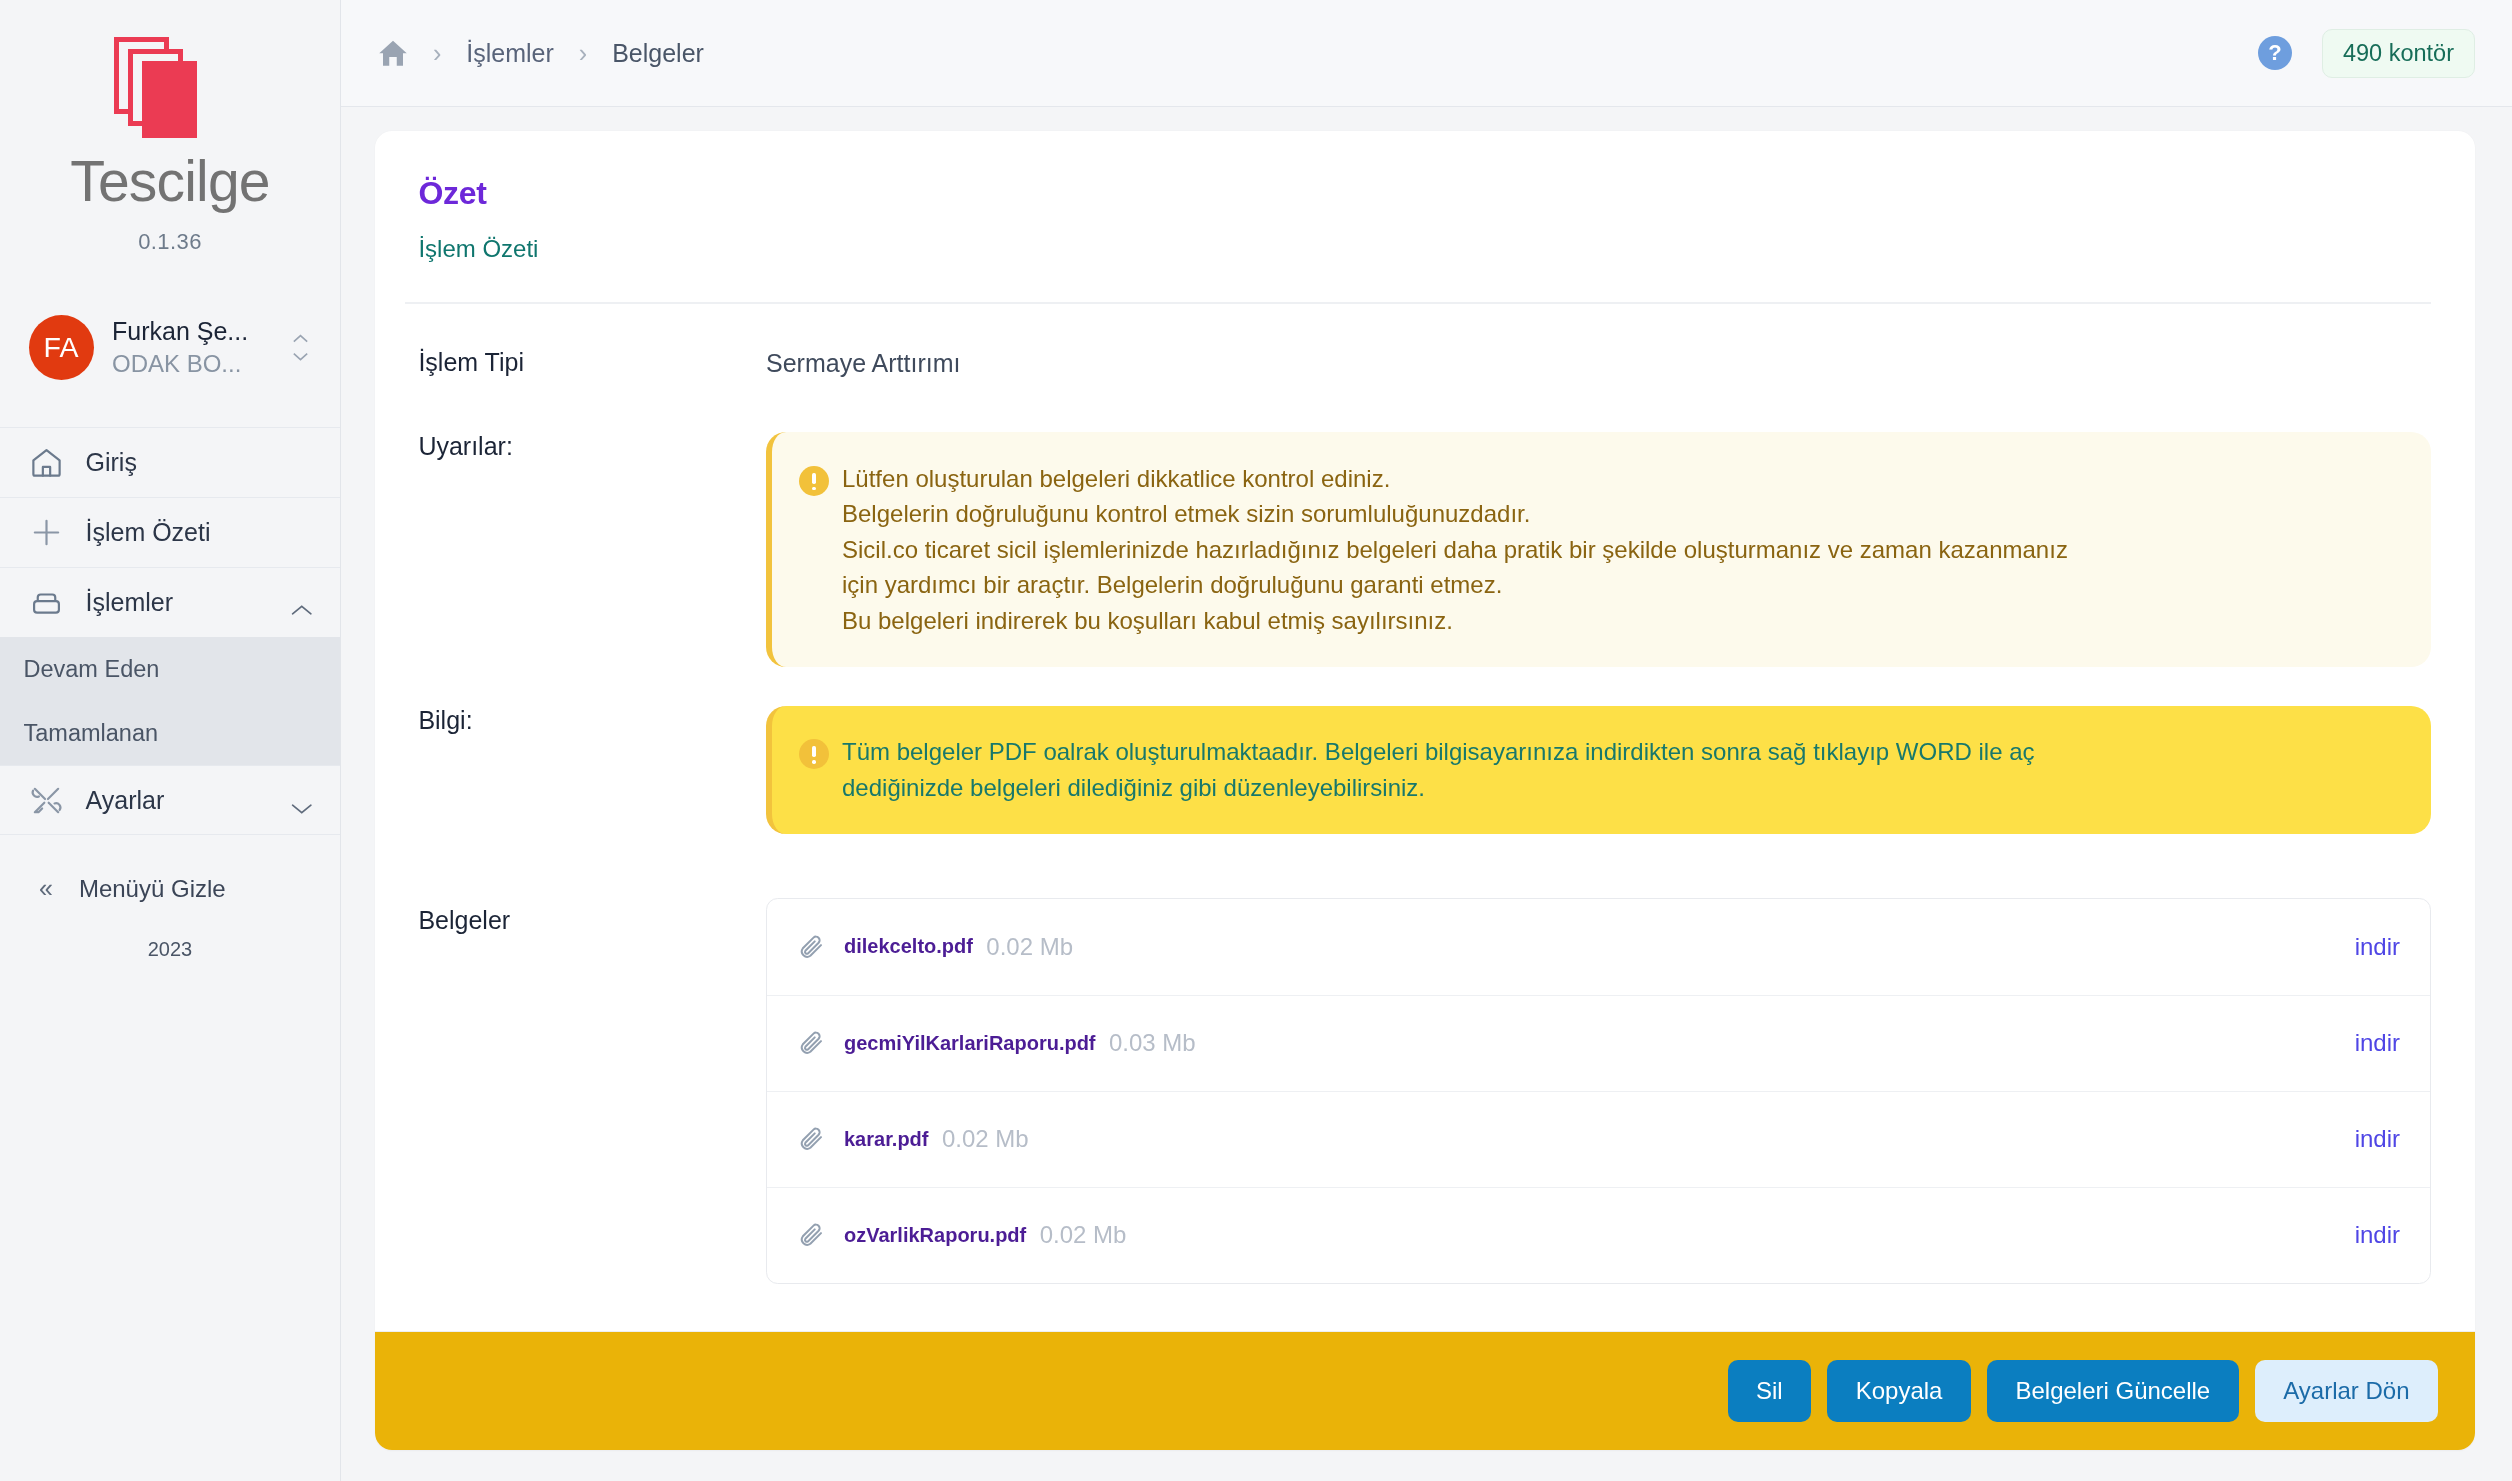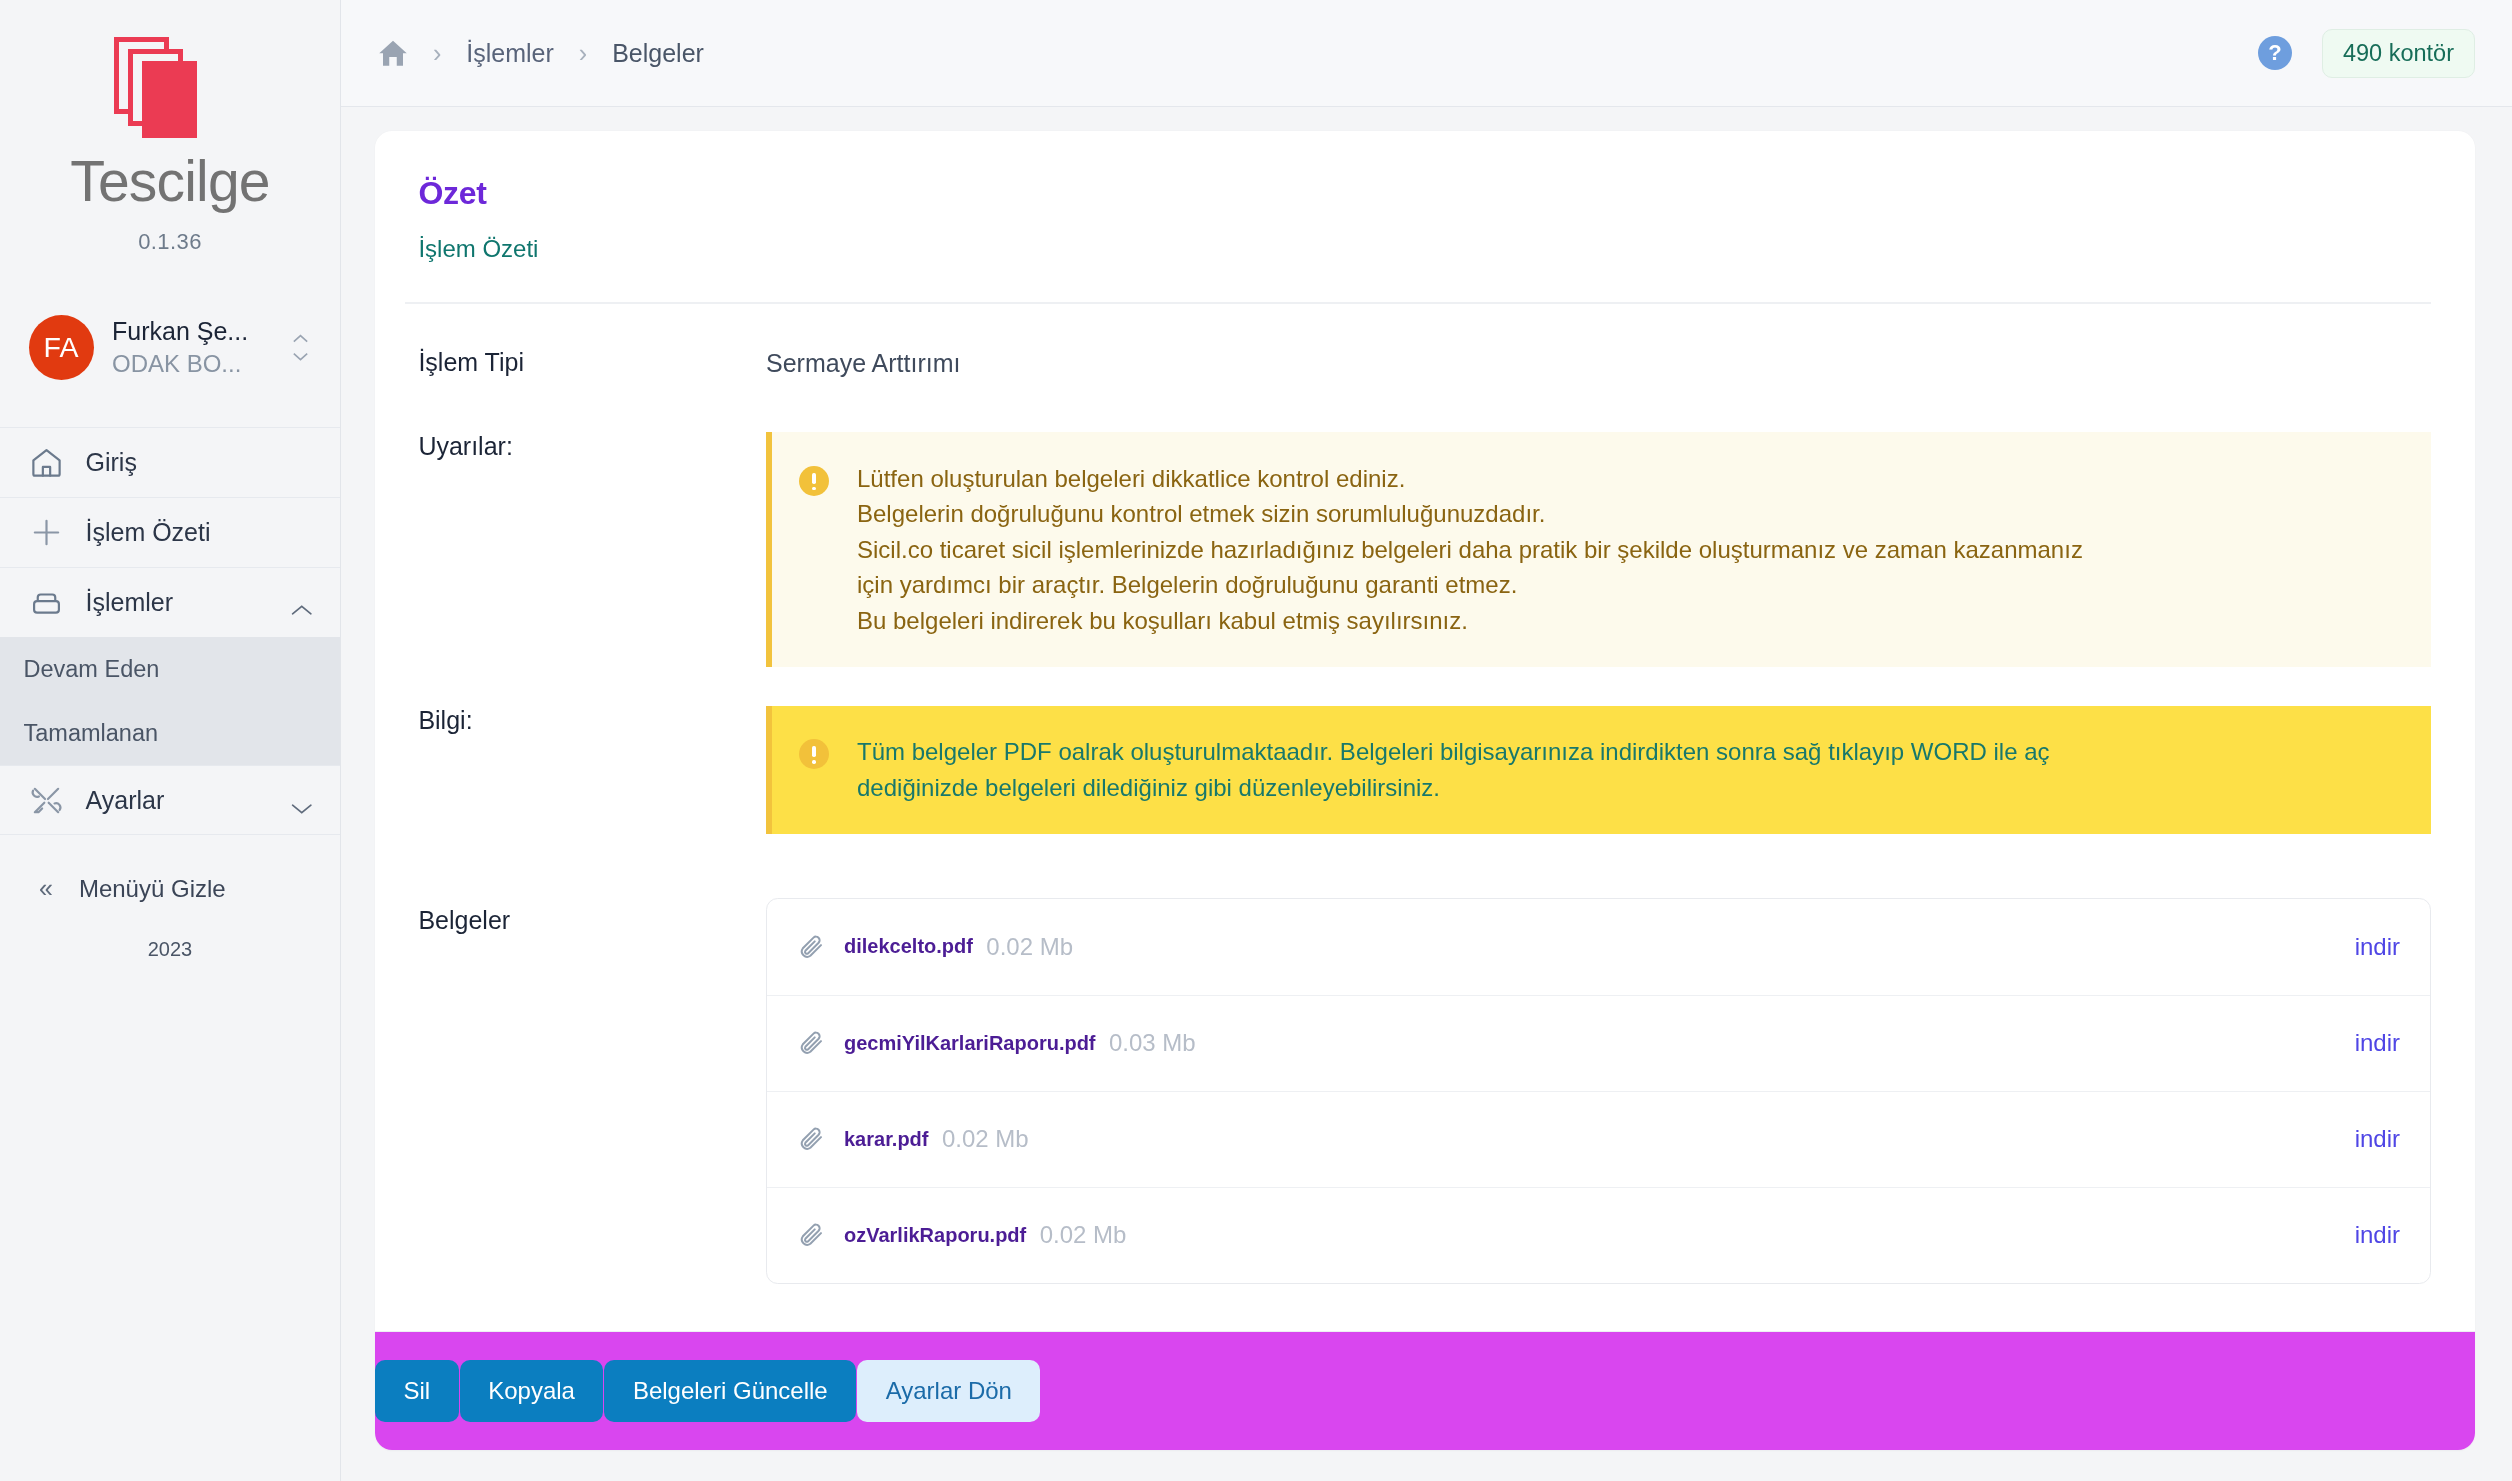--- a/index.html
+++ b/index.html
@@ -115,21 +115,21 @@
   .row { display: flex; padding-top: 44px; }
   .row-label {
     width: 361px; flex: 0 0 361px;
     font-size: 25px; color: #1b2436; font-weight: 400; padding-left: 13.4px;
   }
   .row-value { flex: 1; font-size: 25px; color: #3f4a5c; padding-top: 1.7px; }
 
   .alert {
     border-left: 6.7px solid #f2c33d;
     padding: 28.5px 25px 28.5px 27px;
-    display: flex; gap: 28px;
+    display: flex; gap: 13px; border-radius: 20px;
   }
   .alert-warn { background: #fdfaec; }
   .alert-info { background: #fde047; }
   .alert-ico {
     width: 30px; height: 30px; border-radius: 50%; background: #f2c13a;
     flex: 0 0 30px; position: relative; margin-top: 5px;
   }
   .alert-ico::before {
     content: ""; position: absolute; left: 13.4px; top: 6.7px;
     width: 3.4px; height: 11px; background: #fff; border-radius: 1.7px;
@@ -152,24 +152,24 @@
     padding: 0 30px 0 28.5px; border-top: 1.7px solid #eef0f3;
   }
   .doc-row:first-child { border-top: none; }
   .clip { width: 30px; height: 30px; flex: 0 0 30px; color: #93a0b0; margin-right: 18.5px; }
   .doc-name { font-size: 20px; color: #4c1d95; font-weight: 700; }
   .doc-size { font-size: 24px; color: #b6bdc8; margin-left: 13.4px; }
   .doc-dl { margin-left: auto; font-size: 24px; color: #4f46e5; cursor: pointer; }
 
   
   .card-foot {
-    height: 119px; flex: 0 0 119px; background: #d946ef;
+    height: 119px; flex: 0 0 119px; background: #eab308;
     border-top: 1.7px solid #edeff2;
-    display: flex; align-items: center; 
-    gap: 1px; padding-right: 37px;
+    display: flex; align-items: center; justify-content: flex-end;
+    gap: 16px; padding-right: 37px;
   }
   .btn {
     border: none; border-radius: 10px; cursor: pointer;
     font-size: 24px; font-family: "Liberation Sans", sans-serif;
     padding: 17px 28.5px;
   }
   .btn-primary { background: #0b7ec0; color: #ffffff; }
   .btn-soft { background: #ddeefc; color: #1b6ba8; }
 </style>
 </head>

